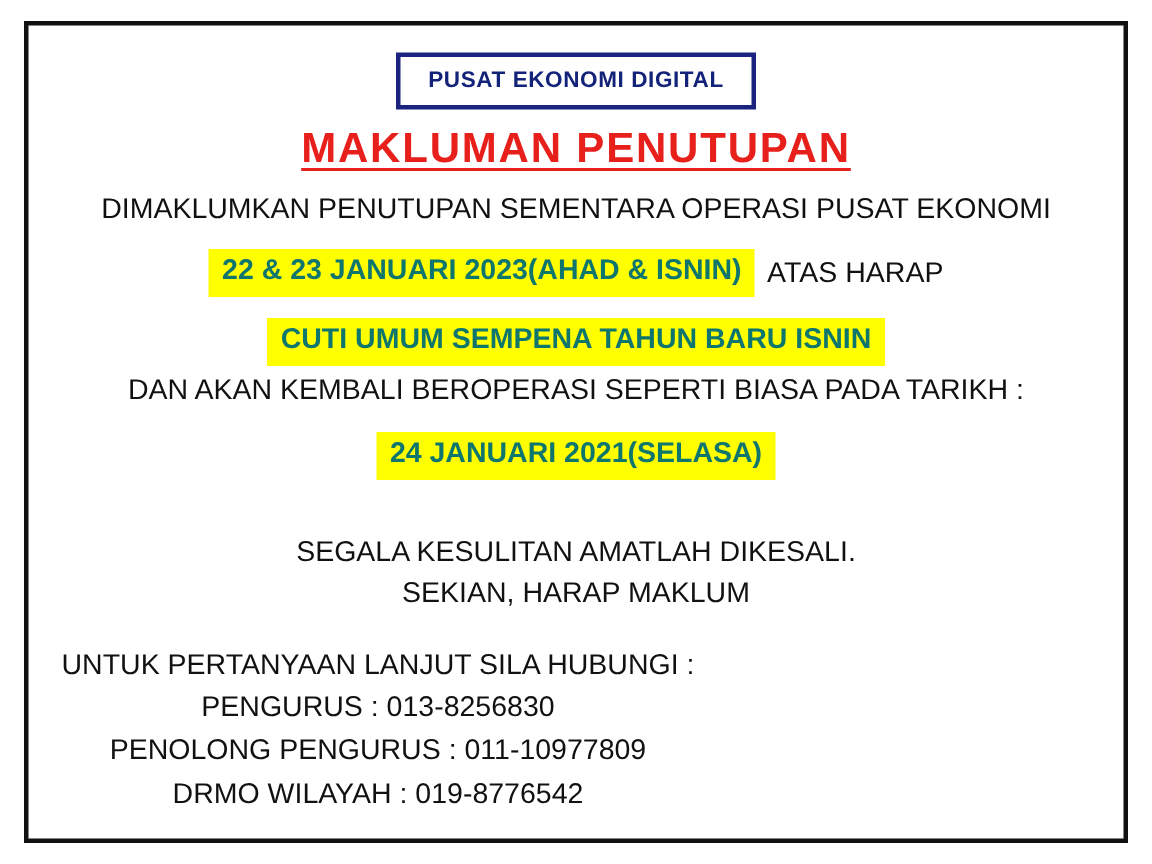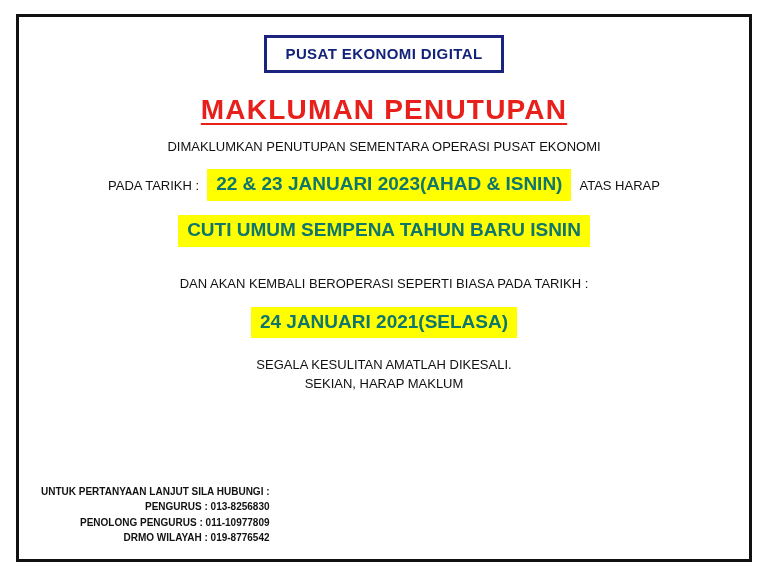--- a/index.html
+++ b/index.html
@@ -45,25 +45,25 @@
     letter-spacing: 0.4px;
     white-space: nowrap;
   }
   .title {
     color: #e8201c;
     font-weight: bold;
     font-size: 28px;
     letter-spacing: 1.2px;
     text-decoration: underline;
     text-underline-offset: 4px;
-    margin: 11px 0 12px 0;
+    margin: 0 0 12px 0;
     text-align: center;
   }
   .line {
-    font-size: 13px;
+    font-size: 19px;
     color: #111111;
     text-align: center;
     line-height: 1.34;
   }
   .body-block {
     width: 92%;
     text-align: center;
   }
   .row-inline {
     display: flex;
@@ -81,33 +81,33 @@
     padding: 5px 9px 6px 9px;
     display: inline-block;
     white-space: nowrap;
     line-height: 1.1;
   }
   .hl-center {
     margin: 14px auto 0 auto;
     display: inline-block;
   }
   .para {
-    margin-top: 28px;
+    margin-top: 4px;
   }
   .closing {
-    margin-top: 18px;
+    margin-top: 36px;
     line-height: 1.42;
   }
   .contact {
     position: absolute;
     left: 22px;
     bottom: 14px;
-    text-align: right;
-    font-size: 10px;
-    font-weight: bold;
+    text-align: center;
+    font-size: 19px;
+    font-weight: normal;
     color: #111111;
     line-height: 1.52;
   }
 </style>
 </head>
 <body>
 
 <div class="poster">
   <div class="frame">
 
@@ -115,21 +115,20 @@
       <div class="logo-text">PUSAT EKONOMI DIGITAL</div>
     </div>
 
     <div class="title">MAKLUMAN PENUTUPAN</div>
 
     <div class="body-block">
 
       <div class="line">DIMAKLUMKAN PENUTUPAN SEMENTARA OPERASI PUSAT EKONOMI</div>
 
       <div class="row-inline">
-        <span class="line">PADA TARIKH :</span>
         <span class="hl">22 &amp; 23 JANUARI 2023(AHAD &amp; ISNIN)</span>
         <span class="line">ATAS HARAP</span>
       </div>
 
       <div>
         <span class="hl hl-center">CUTI UMUM SEMPENA TAHUN BARU ISNIN</span>
       </div>
 
       <div class="line para">DAN AKAN KEMBALI BEROPERASI SEPERTI BIASA PADA TARIKH :</div>
 

